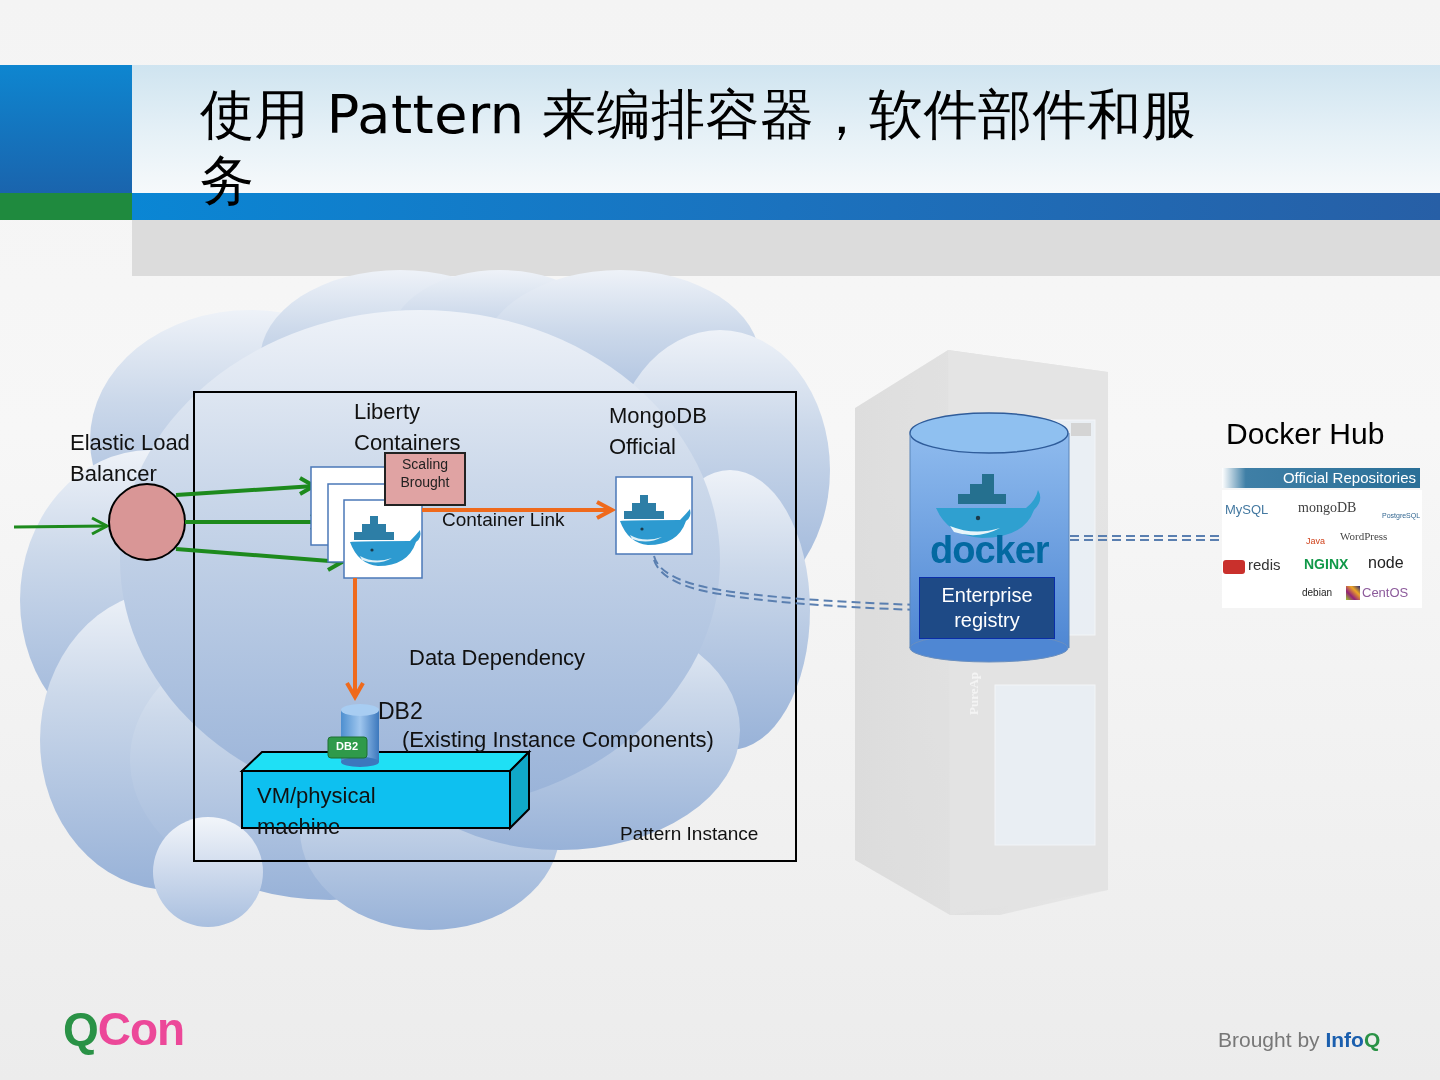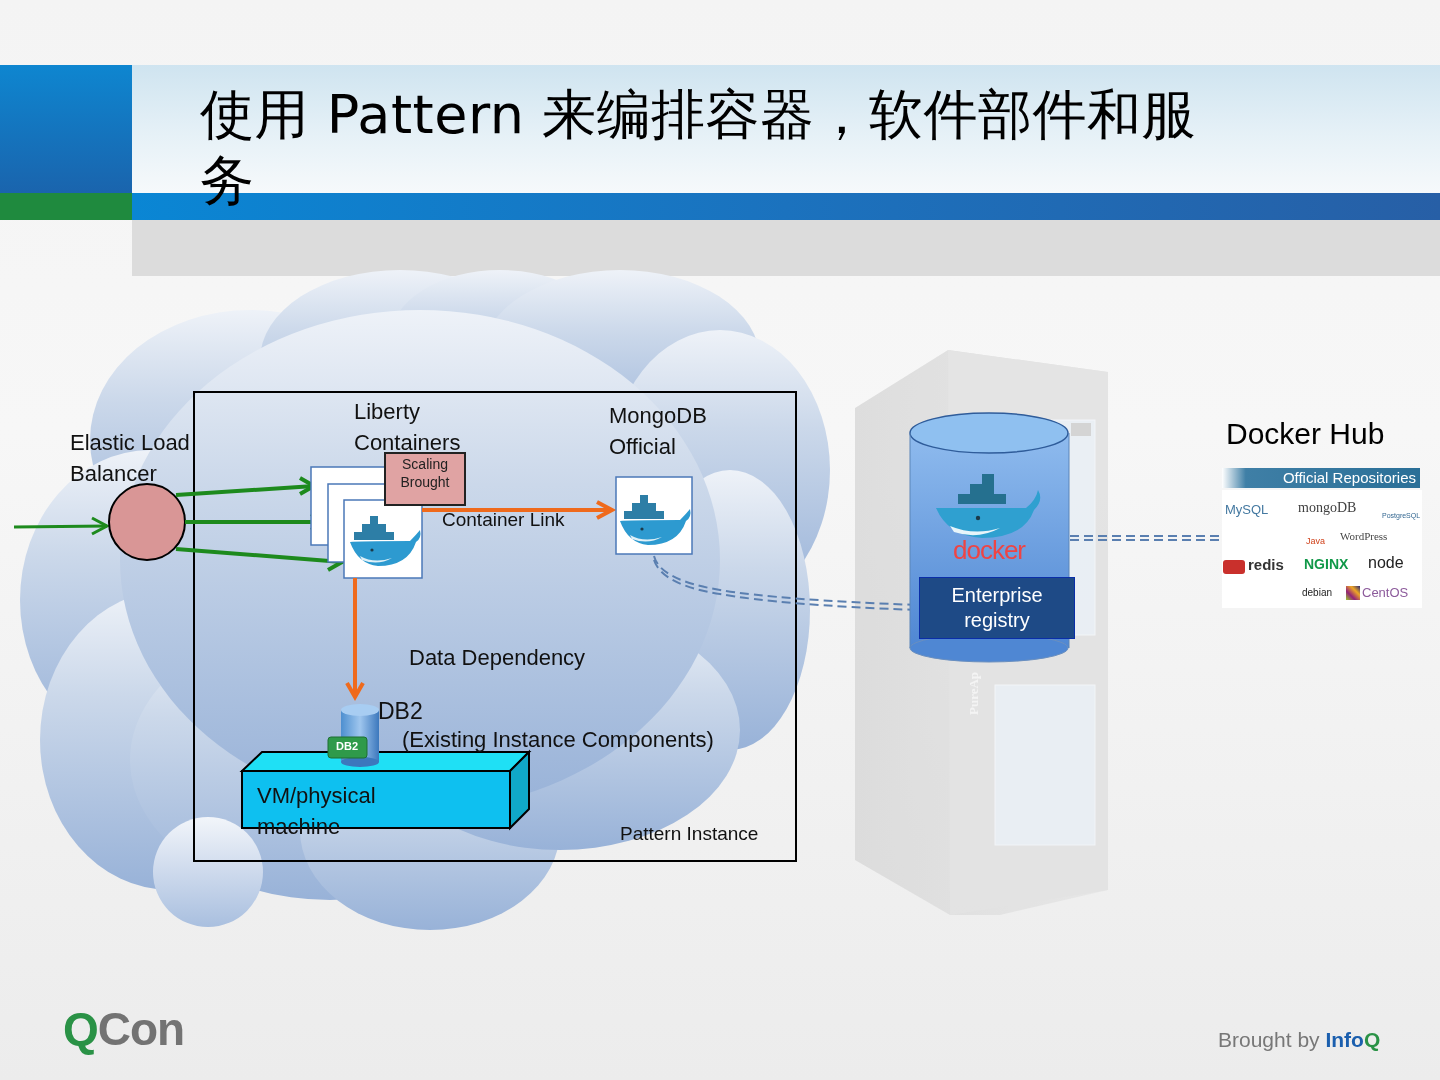--- a/index.html
+++ b/index.html
@@ -26,38 +26,38 @@
   svg.diagram { position: absolute; left: 0; top: 0; }
   .lbl { position: absolute; color: #111; white-space: nowrap; }
   .lbl-lg { font-size: 22px; line-height: 31px; }
   .lbl-md { font-size: 19px; line-height: 24px; }
   .lbl-sm { font-size: 22px; line-height: 22px; margin-left: 24px; }
 
   .scaling-policy { left: 384px; top: 452px; width: 82px; height: 54px;
     background: #e0a3a3; border: 2px solid #222; box-sizing: border-box;
     font-size: 14px; line-height: 18px; text-align: center; color: #222; padding-top: 1px; }
 
-  .enterprise-box { left: 919px; top: 577px; width: 156px; height: 62px;
+  .enterprise-box { left: 919px; top: 577px; width: 136px; height: 62px;
     background: #1e4a86; border: 1px solid #0a2ea8; box-sizing: border-box;
     color: #fff; font-size: 20px; line-height: 25px; text-align: center; padding-top: 5px; }
 
   .docker-word { left: 930px; top: 530px; width: 118px; text-align: center;
-    font-size: 26px; line-height: 40px; color: #ef4444; font-weight: normal; letter-spacing: -1px; }
+    font-size: 38px; line-height: 40px; color: #0369a1; font-weight: bold; letter-spacing: -1px; }
 
   
   .hub-title { left: 1226px; top: 416px; font-size: 30px; line-height: 36px; color: #000; }
   .repo-banner { left: 1222px; top: 468px; width: 198px; height: 20px;
     background: linear-gradient(90deg, #ffffff 0%, #3f7fa6 12%, #2a6f97 100%);
     color: #fff; font-size: 15px; line-height: 20px; text-align: right; padding-right: 4px; box-sizing: border-box; }
   .repo-logo { position: absolute; font-size: 13px; white-space: nowrap; }
 
   
   .qcon { left: 63px; top: 1002px; font-size: 46px; font-weight: bold; line-height: 54px; letter-spacing: -1px; }
   .qcon .q { color: #2a9246; }
-  .qcon .con { color: #737373; }
+  .qcon .con { color: #ec4899; }
   .infoq { left: 1218px; top: 1026px; font-size: 21px; line-height: 28px; color: #777; }
   .infoq .brand { color: #1b5fae; font-weight: bold; }
   .infoq .brand .qq { color: #2a9246; }
 </style>
 </head>
 <body>
 
 <div class="abs hdr-blue-left"></div>
 <div class="abs hdr-green-left"></div>
 <div class="abs hdr-light"></div>
@@ -261,21 +261,21 @@
 <div class="abs hub-title">Docker Hub</div>
 <div class="abs repo-banner">Official Repositories</div>
 <div class="abs" style="left:1222px; top:490px; width:200px; height:118px; background:#fff;">
   <span class="repo-logo" style="left: 3px; top: 12px; color: rgb(68, 121, 161);">MySQL</span>
   <span class="repo-logo" style="left: 76px; top: 10px; font-family: &quot;Liberation Serif&quot;, serif; font-size: 14px; color: rgb(63, 63, 63);">mongoDB</span>
   <span class="repo-logo" style="left: 160px; top: 22px; font-size: 7px; color: rgb(51, 103, 145);">PostgreSQL</span>
   <span class="repo-logo" style="left:2px; top:36px; width:20px; height:22px; font-size:7px; color:#fff; text-align:center; line-height:36px;">RAILS</span>
   <span class="repo-logo" style="left:40px; top:34px; width:22px; height:24px; font-size:8px; color:#fff; text-align:center;">Ruby</span>
   <span class="repo-logo" style="left: 84px; top: 46px; font-size: 9px; color: rgb(208, 66, 27);">Java</span>
   <span class="repo-logo" style="left: 118px; top: 40px; font-size: 11px; font-family: &quot;Liberation Serif&quot;, serif; color: rgb(70, 70, 70);">WordPress</span>
-  <span class="repo-logo" style="left: 26px; top: 66px; font-size: 15px; color: rgb(51, 51, 51); font-weight: bold;">redis</span>
+  <span class="repo-logo" style="left: 26px; top: 66px; font-size: 15px; color: rgb(51, 51, 51);">redis</span>
   <span class="repo-logo" style="left: 82px; top: 66px; font-size: 14px; font-weight: bold; color: rgb(16, 152, 72);">NGINX</span>
   <span class="repo-logo" style="left: 146px; top: 64px; font-size: 16px; font-weight: normal; color: rgb(34, 34, 34);">node</span>
   <span class="repo-logo" style="left:1px; top:94px; width:46px; height:20px; font-size:11px; color:#fff; text-align:center; line-height:20px;">ubuntu</span>
   <span class="repo-logo" style="left: 80px; top: 97px; font-size: 10px; color: rgb(34, 34, 34);">debian</span>
   <span class="repo-logo" style="left: 140px; top: 95px; font-size: 13px; color: rgb(140, 90, 155);">CentOS</span>
   <span class="abs" style="left:1px; top:70px; width:22px; height:14px; background:#c9302c; border-radius:3px;"></span>
   <span class="abs" style="left:2px; top:36px; width:20px; height:22px; background:#b3262b; z-index:-1;"></span>
   <span class="abs" style="left:40px; top:34px; width:22px; height:24px; background:#a91d22; z-index:-1;"></span>
   <span class="abs" style="left:1px; top:94px; width:46px; height:20px; background:#dd4814; z-index:-1;"></span>
   <span class="abs" style="left:124px; top:96px; width:14px; height:14px; background:linear-gradient(45deg,#9ccd2a,#932279,#efa724,#262577);"></span>

